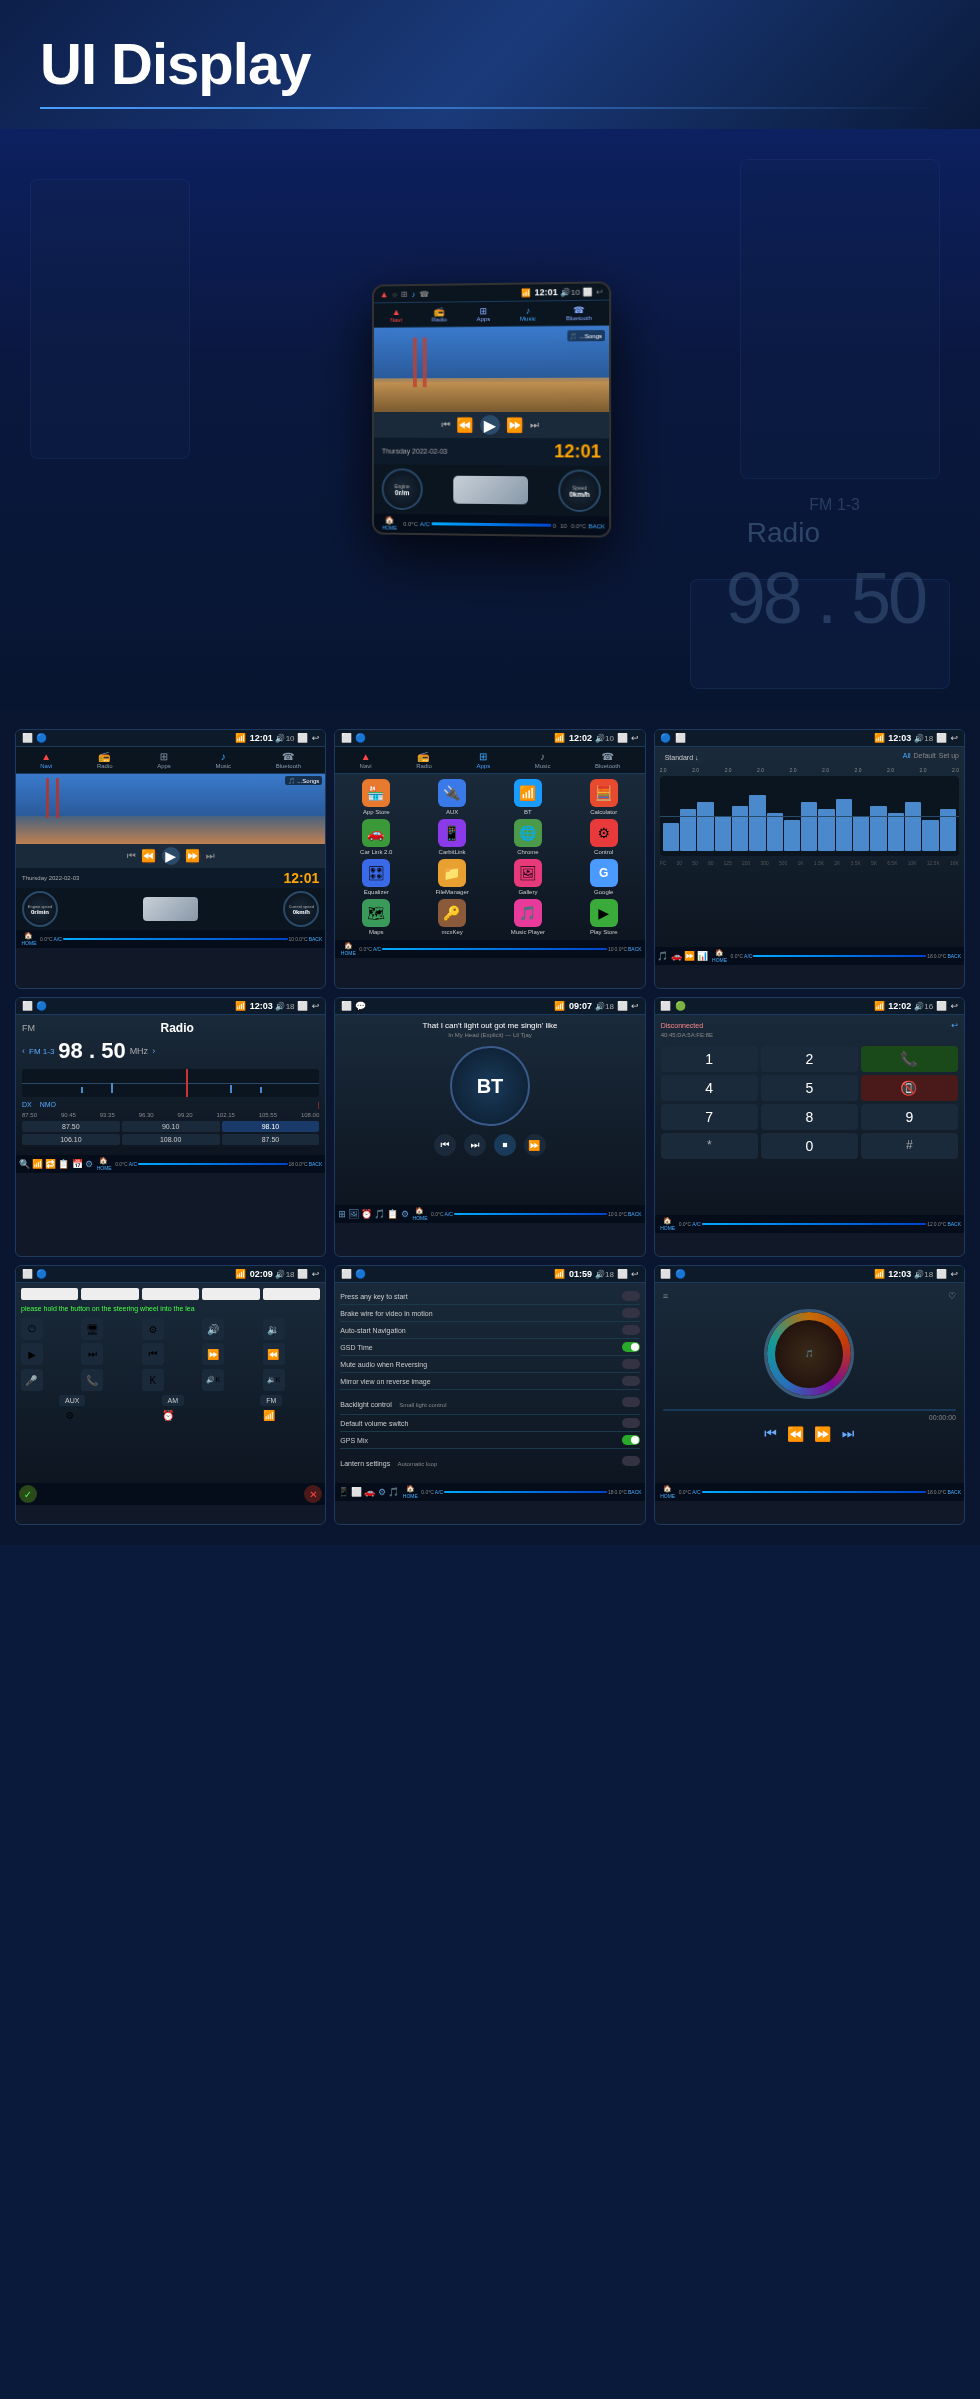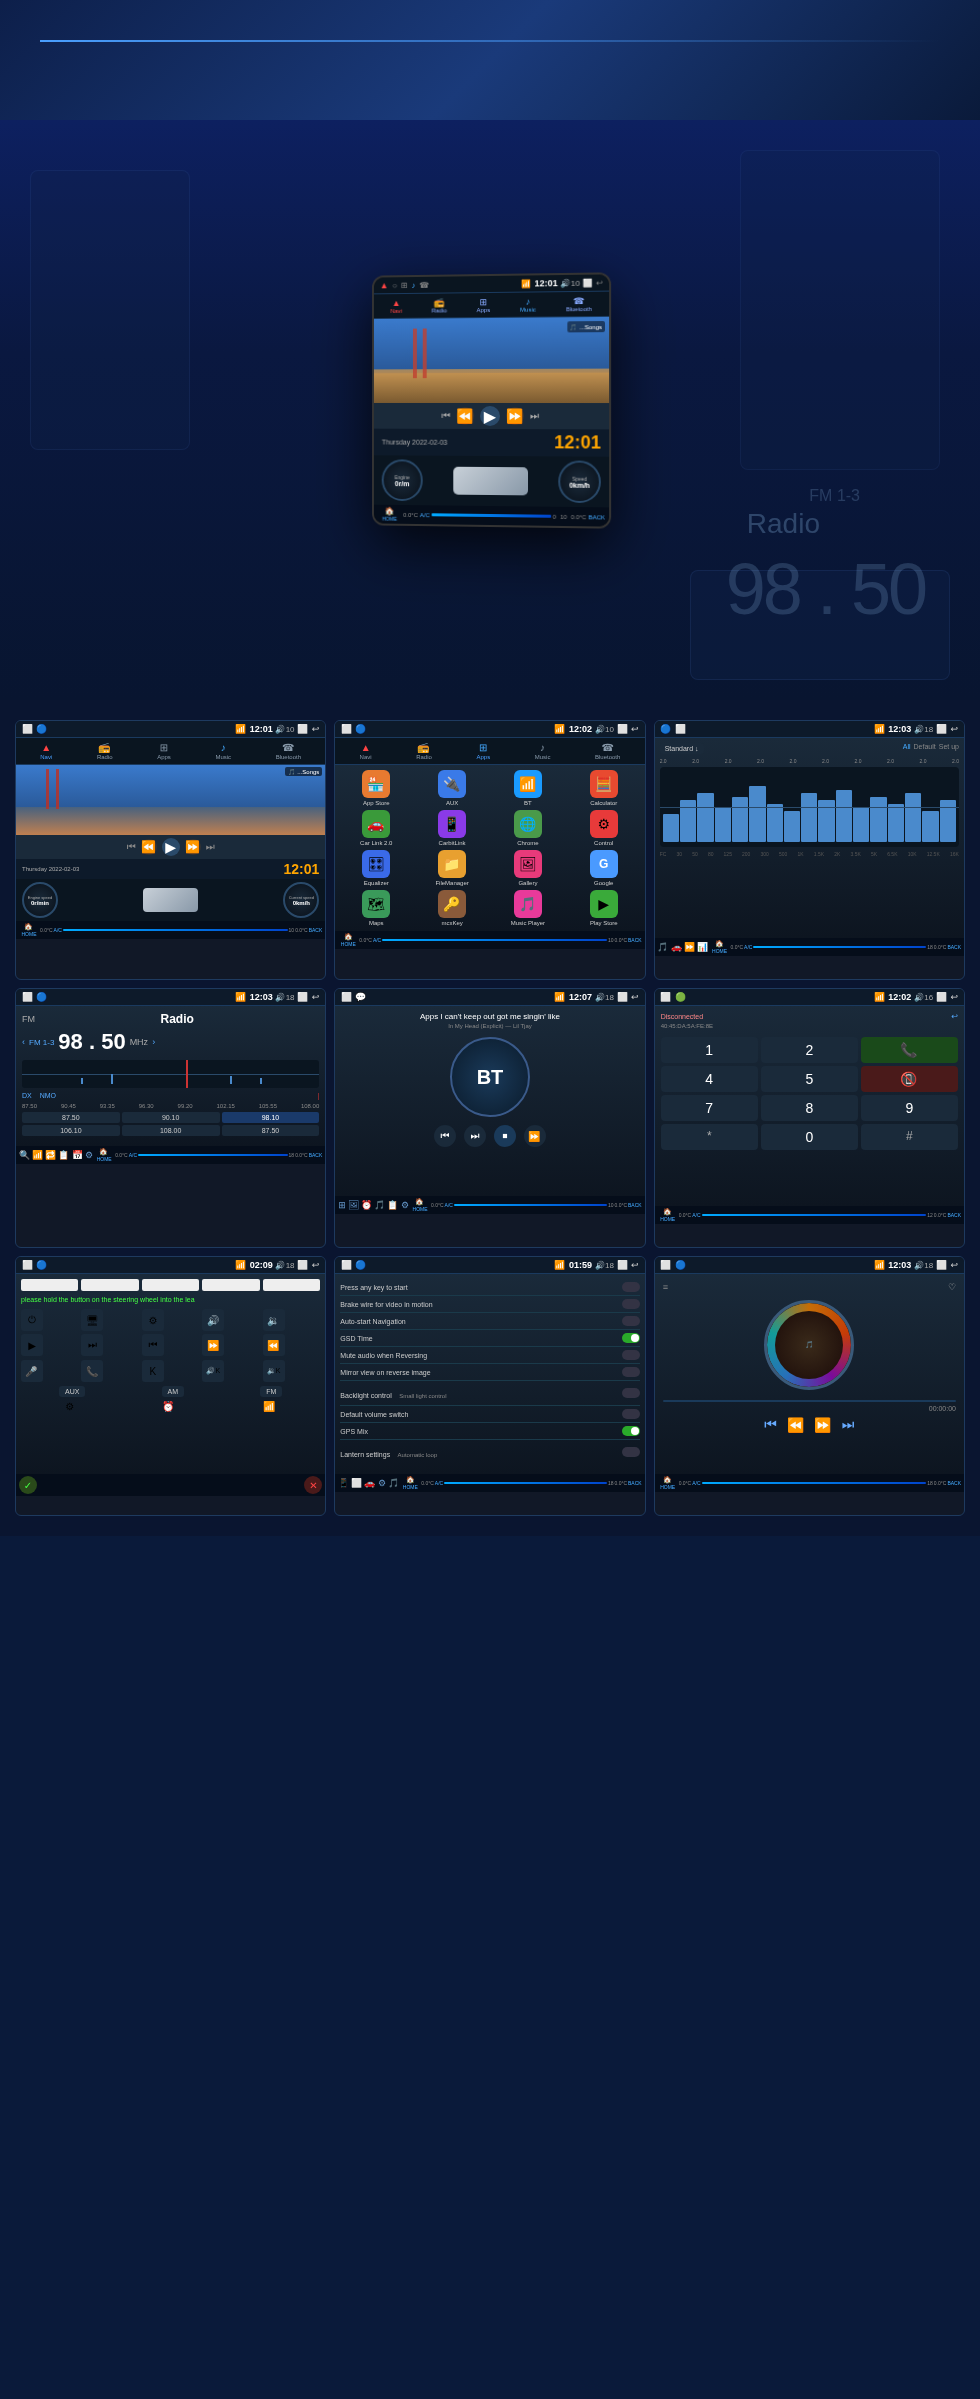--- a/index.html
+++ b/index.html
@@ -135,20 +135,21 @@
       position: absolute;
       background: rgba(15,35,75,0.7);
       border-radius: 8px;
       border: 1px solid rgba(100,150,255,0.2);
     }
   </style>
 </head>
 <body>
 
 <div class="header">
+  <div class="header-title">UI Display</div>
   <div class="header-divider"></div>
 </div>
 
 <div class="hero-section">
 
   <div class="bg-screen" style="left:30px;top:50px;width:160px;height:280px;opacity:0.4;"></div>
   <div class="bg-screen" style="right:40px;top:30px;width:200px;height:320px;opacity:0.35;"></div>
   <div class="bg-screen" style="right:30px;bottom:20px;width:260px;height:110px;opacity:0.5;"></div>
 
   <div style="position:absolute;right:55px;bottom:70px;font-size:72px;font-weight:200;color:rgba(160,210,255,0.18);letter-spacing:-3px;pointer-events:none;">98 . 50</div>
@@ -629,28 +630,28 @@
   </div>
 
   <div class="screen-card">
     <div class="screen-topbar">
       <div class="screen-topbar-left">
           <span class="topbar-icon">⬜</span>
           <span class="topbar-icon">💬</span>
         </div>
       <div class="screen-topbar-right">
         <span class="topbar-icon">📶</span>
-        <span class="topbar-time">12:07</span>
+        <span class="topbar-time">09:07</span>
         <span class="topbar-battery">🔊18</span>
         <span class="topbar-icon">⬜</span>
         <span class="topbar-icon">↩</span>
       </div>
     </div>
     <div style="padding:6px;background:linear-gradient(180deg,#1a2a3a,#0d1520);text-align:center;min-height:190px;">
-      <div style="font-size:8px;color:white;margin-bottom:2px;">Apps I can't keep out got me singin' like</div>
+      <div style="font-size:8px;color:white;margin-bottom:2px;">That I can't light out got me singin' like</div>
       <div style="font-size:6px;color:#888;margin-bottom:8px;">In My Head (Explicit) — Lil Tjay</div>
 
       <div style="width:80px;height:80px;border-radius:50%;border:2px solid #3a5a8a;margin:0 auto 8px;display:flex;align-items:center;justify-content:center;background:radial-gradient(#1a3a5a,#0a1a2a);">
         <span style="font-size:20px;font-weight:bold;color:white;">BT</span>
       </div>
 
       <div style="display:flex;align-items:center;justify-content:center;gap:8px;margin-bottom:4px;">
         <div style="width:22px;height:22px;border-radius:50%;background:#1a2a3a;display:flex;align-items:center;justify-content:center;font-size:10px;color:white;cursor:pointer;">⏮</div>
         <div style="width:22px;height:22px;border-radius:50%;background:#1a2a3a;display:flex;align-items:center;justify-content:center;font-size:10px;color:white;cursor:pointer;">⏭</div>
         <div style="width:22px;height:22px;border-radius:50%;background:#1a3a5a;display:flex;align-items:center;justify-content:center;font-size:10px;color:white;cursor:pointer;">⏹</div>

